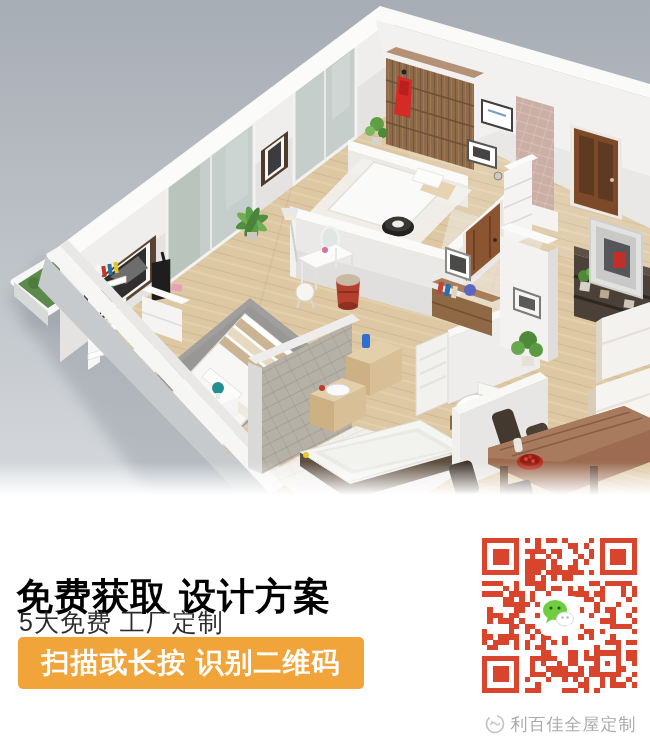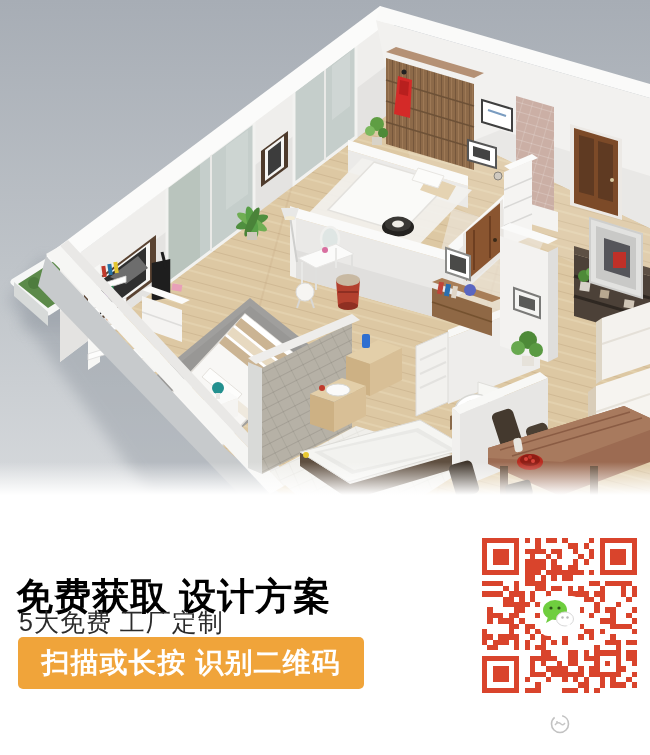--- a/index.html
+++ b/index.html
@@ -776,15 +776,16 @@
   </div>
 
   <div class="brand-row">
     <span class="brand-logo">
       <svg width="22" height="22" viewBox="0 0 22 22">
         <circle cx="11" cy="11" r="8.5" fill="none" stroke="#c2c2c2" stroke-width="1.6" stroke-dasharray="34 8"></circle>
         <path d="M6,12 Q9,8 12,11 Q14,13 16,10" fill="none" stroke="#c6c6c6" stroke-width="1.4"></path>
         <circle cx="8" cy="9" r="1" fill="#c6c6c6"></circle>
       </svg>
     </span>
+    <span class="brand-text">利百佳全屋定制</span>
   </div>
 
 </div>
 
 </body></html>

